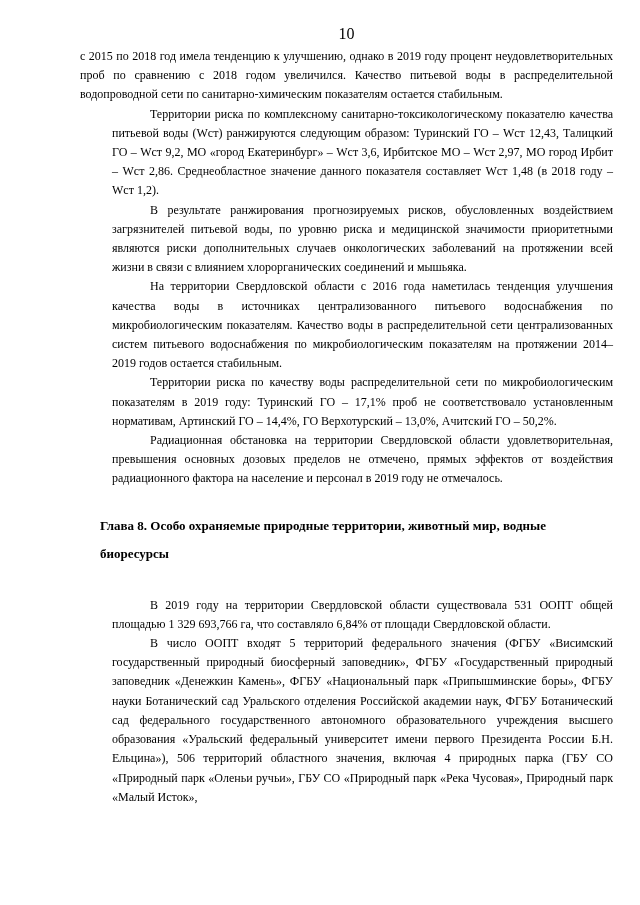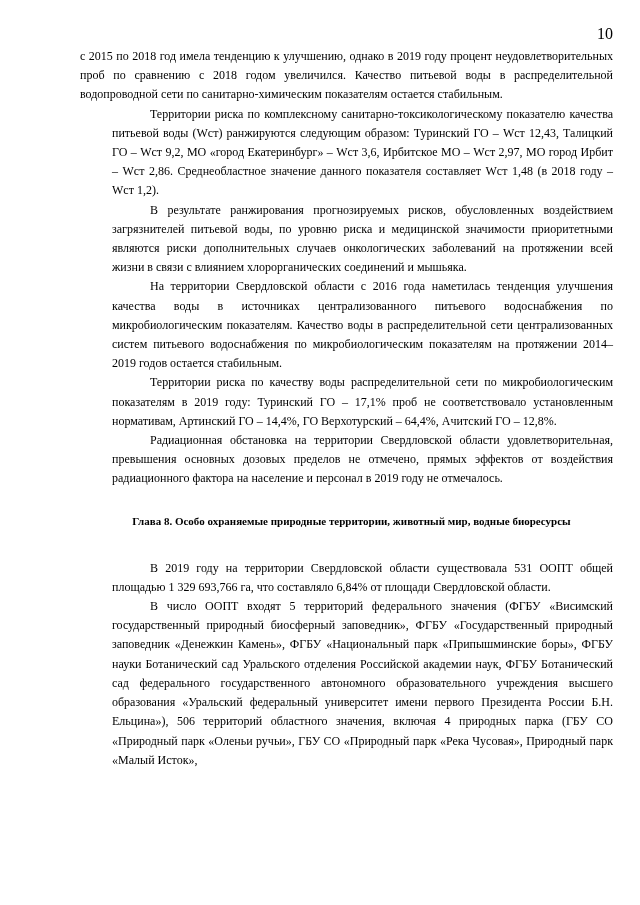--- a/index.html
+++ b/index.html
@@ -15,59 +15,59 @@
     font-family: "Liberation Serif", "DejaVu Serif", serif;
     color: #000000;
   }
   .page {
     position: absolute;
     left: 80px;
     top: 24px;
     width: 533px;
   }
   .page-number {
-    text-align: right;
+    text-align: center;
     font-size: 16px;
     line-height: 19px;
     margin: 0 0 4px 0;
   }
   .para {
     margin: 0;
     font-size: 12px;
     line-height: 19.2px;
     text-align: justify;
     text-indent: 0;
   }
   .para.indent {
     text-indent: 38px;
     margin-left: 32px;
   }
   .chapter-title {
     margin: 23px 0 0 0;
     font-weight: bold;
-    font-size: 11px;
-    line-height: 19px;
-    text-align: center;
+    font-size: 13px;
+    line-height: 28px;
+    text-align: left;
     padding: 0 10px 0 20px;
   }
   .gap {
     height: 28px;
   }
 </style>
 </head>
 <body>
 
 <div class="page">
   <div class="page-number">10</div>
 
   <p class="para">с 2015 по 2018 год имела тенденцию к улучшению, однако в 2019 году процент неудовлетворительных проб по сравнению с 2018 годом увеличился. Качество питьевой воды в распределительной водопроводной сети по санитарно-химическим показателям остается стабильным.</p>
   <p class="para indent">Территории риска по комплексному санитарно-токсикологическому показателю качества питьевой воды (Wст) ранжируются следующим образом: Туринский ГО – Wст 12,43, Талицкий ГО – Wст 9,2, МО «город Екатеринбург» – Wст 3,6, Ирбитское МО – Wст 2,97, МО город Ирбит – Wст 2,86. Среднеобластное значение данного показателя составляет Wст 1,48 (в 2018 году – Wст 1,2).</p>
   <p class="para indent">В результате ранжирования прогнозируемых рисков, обусловленных воздействием загрязнителей питьевой воды, по уровню риска и медицинской значимости приоритетными являются риски дополнительных случаев онкологических заболеваний на протяжении всей жизни в связи с влиянием хлорорганических соединений и мышьяка.</p>
   <p class="para indent">На территории Свердловской области с 2016 года наметилась тенденция улучшения качества воды в источниках централизованного питьевого водоснабжения по микробиологическим показателям. Качество воды в распределительной сети централизованных систем питьевого водоснабжения по микробиологическим показателям на протяжении 2014–2019 годов остается стабильным.</p>
-  <p class="para indent">Территории риска по качеству воды распределительной сети по микробиологическим показателям в 2019 году: Туринский ГО – 17,1% проб не соответствовало установленным нормативам, Артинский ГО – 14,4%, ГО Верхотурский – 64,4%, Ачитский ГО – 12,8%.</p>
+  <p class="para indent">Территории риска по качеству воды распределительной сети по микробиологическим показателям в 2019 году: Туринский ГО – 17,1% проб не соответствовало установленным нормативам, Артинский ГО – 14,4%, ГО Верхотурский – 13,0%, Ачитский ГО – 50,2%.</p>
   <p class="para indent">Радиационная обстановка на территории Свердловской области удовлетворительная, превышения основных дозовых пределов не отмечено, прямых эффектов от воздействия радиационного фактора на население и персонал в 2019 году не отмечалось.</p>
 
   <h2 class="chapter-title">Глава 8. Особо охраняемые природные территории, животный мир, водные биоресурсы</h2>
 
   <div class="gap"></div>
 
   <p class="para indent">В 2019 году на территории Свердловской области существовала 531 ООПТ общей площадью 1 329 693,766 га, что составляло 6,84% от площади Свердловской области.</p>
   <p class="para indent">В число ООПТ входят 5 территорий федерального значения (ФГБУ «Висимский государственный природный биосферный заповедник», ФГБУ «Государственный природный заповедник «Денежкин Камень», ФГБУ «Национальный парк «Припышминские боры», ФГБУ науки Ботанический сад Уральского отделения Российской академии наук, ФГБУ Ботанический сад федерального государственного автономного образовательного учреждения высшего образования «Уральский федеральный университет имени первого Президента России Б.Н. Ельцина»), 506 территорий областного значения, включая 4 природных парка (ГБУ СО «Природный парк «Оленьи ручьи», ГБУ СО «Природный парк «Река Чусовая», Природный парк «Малый Исток»,</p>
 </div>
 

